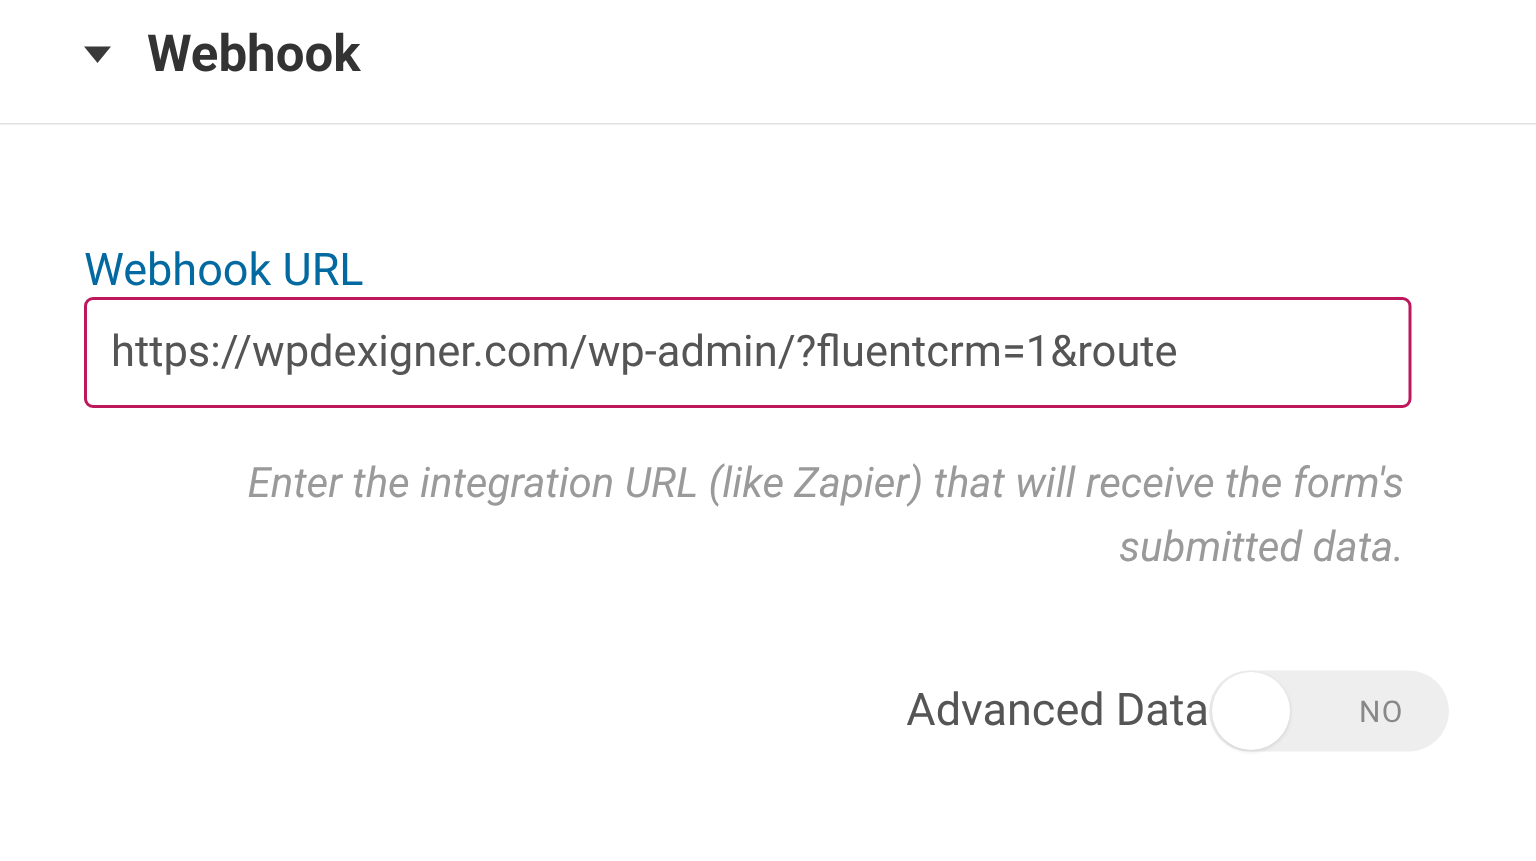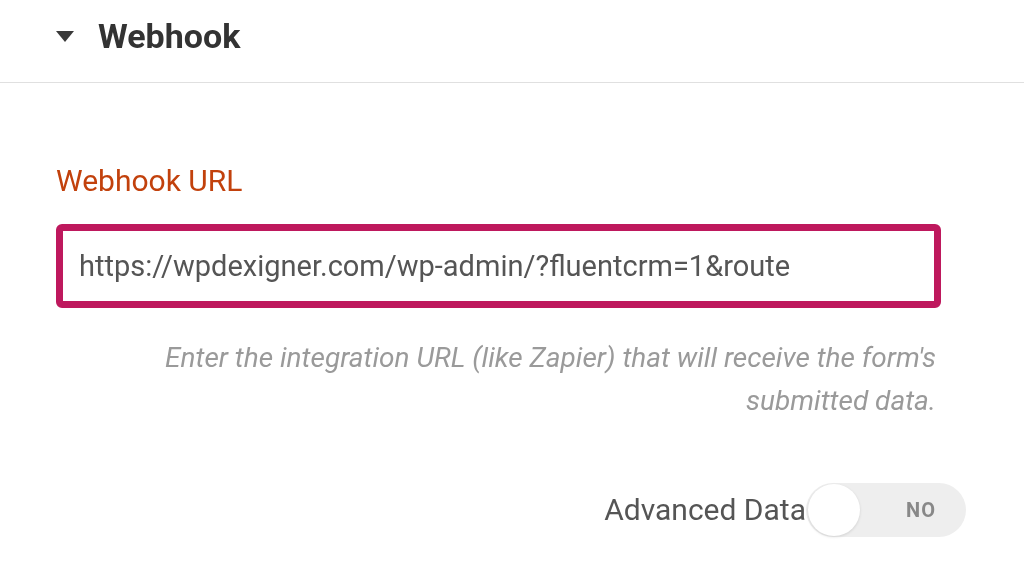--- a/index.html
+++ b/index.html
@@ -40,30 +40,29 @@
     }
     .content {
       padding: 80px 56px 0 56px;
     }
     .field-group {
       margin-bottom: 48px;
     }
     .field-label {
       font-size: 30px;
       font-weight: 400;
-      color: #c2410c;
-      margin-bottom: 26px;
+      color: #0369a1;
       display: block;
     }
     .text-input {
       width: 885px;
       padding: 18px 16px;
       font-size: 29px;
       color: #555555;
-      border: 7px solid #be185d;
+      border: 2px solid #be185d;
       border-radius: 6px;
       background: #ffffff;
       font-family: inherit;
       outline: none;
     }
     .helper-text {
       font-size: 28px;
       font-style: italic;
       color: #9a9a9a;
       margin-top: 28px;
@@ -100,21 +99,21 @@
       left: 2px;
       top: 1px;
       width: 52px;
       height: 52px;
       background: #ffffff;
       border-radius: 50%;
       box-shadow: 0 1px 3px rgba(0,0,0,0.12);
     }
     .toggle-text {
       font-size: 20px;
-      font-weight: 700;
+      font-weight: 400;
       color: #888888;
       letter-spacing: 1px;
     }
   </style>
 </head>
 <body>
 
 <div class="section-header">
   <div class="caret-icon"></div>
   <h2 class="section-title">Webhook</h2>

